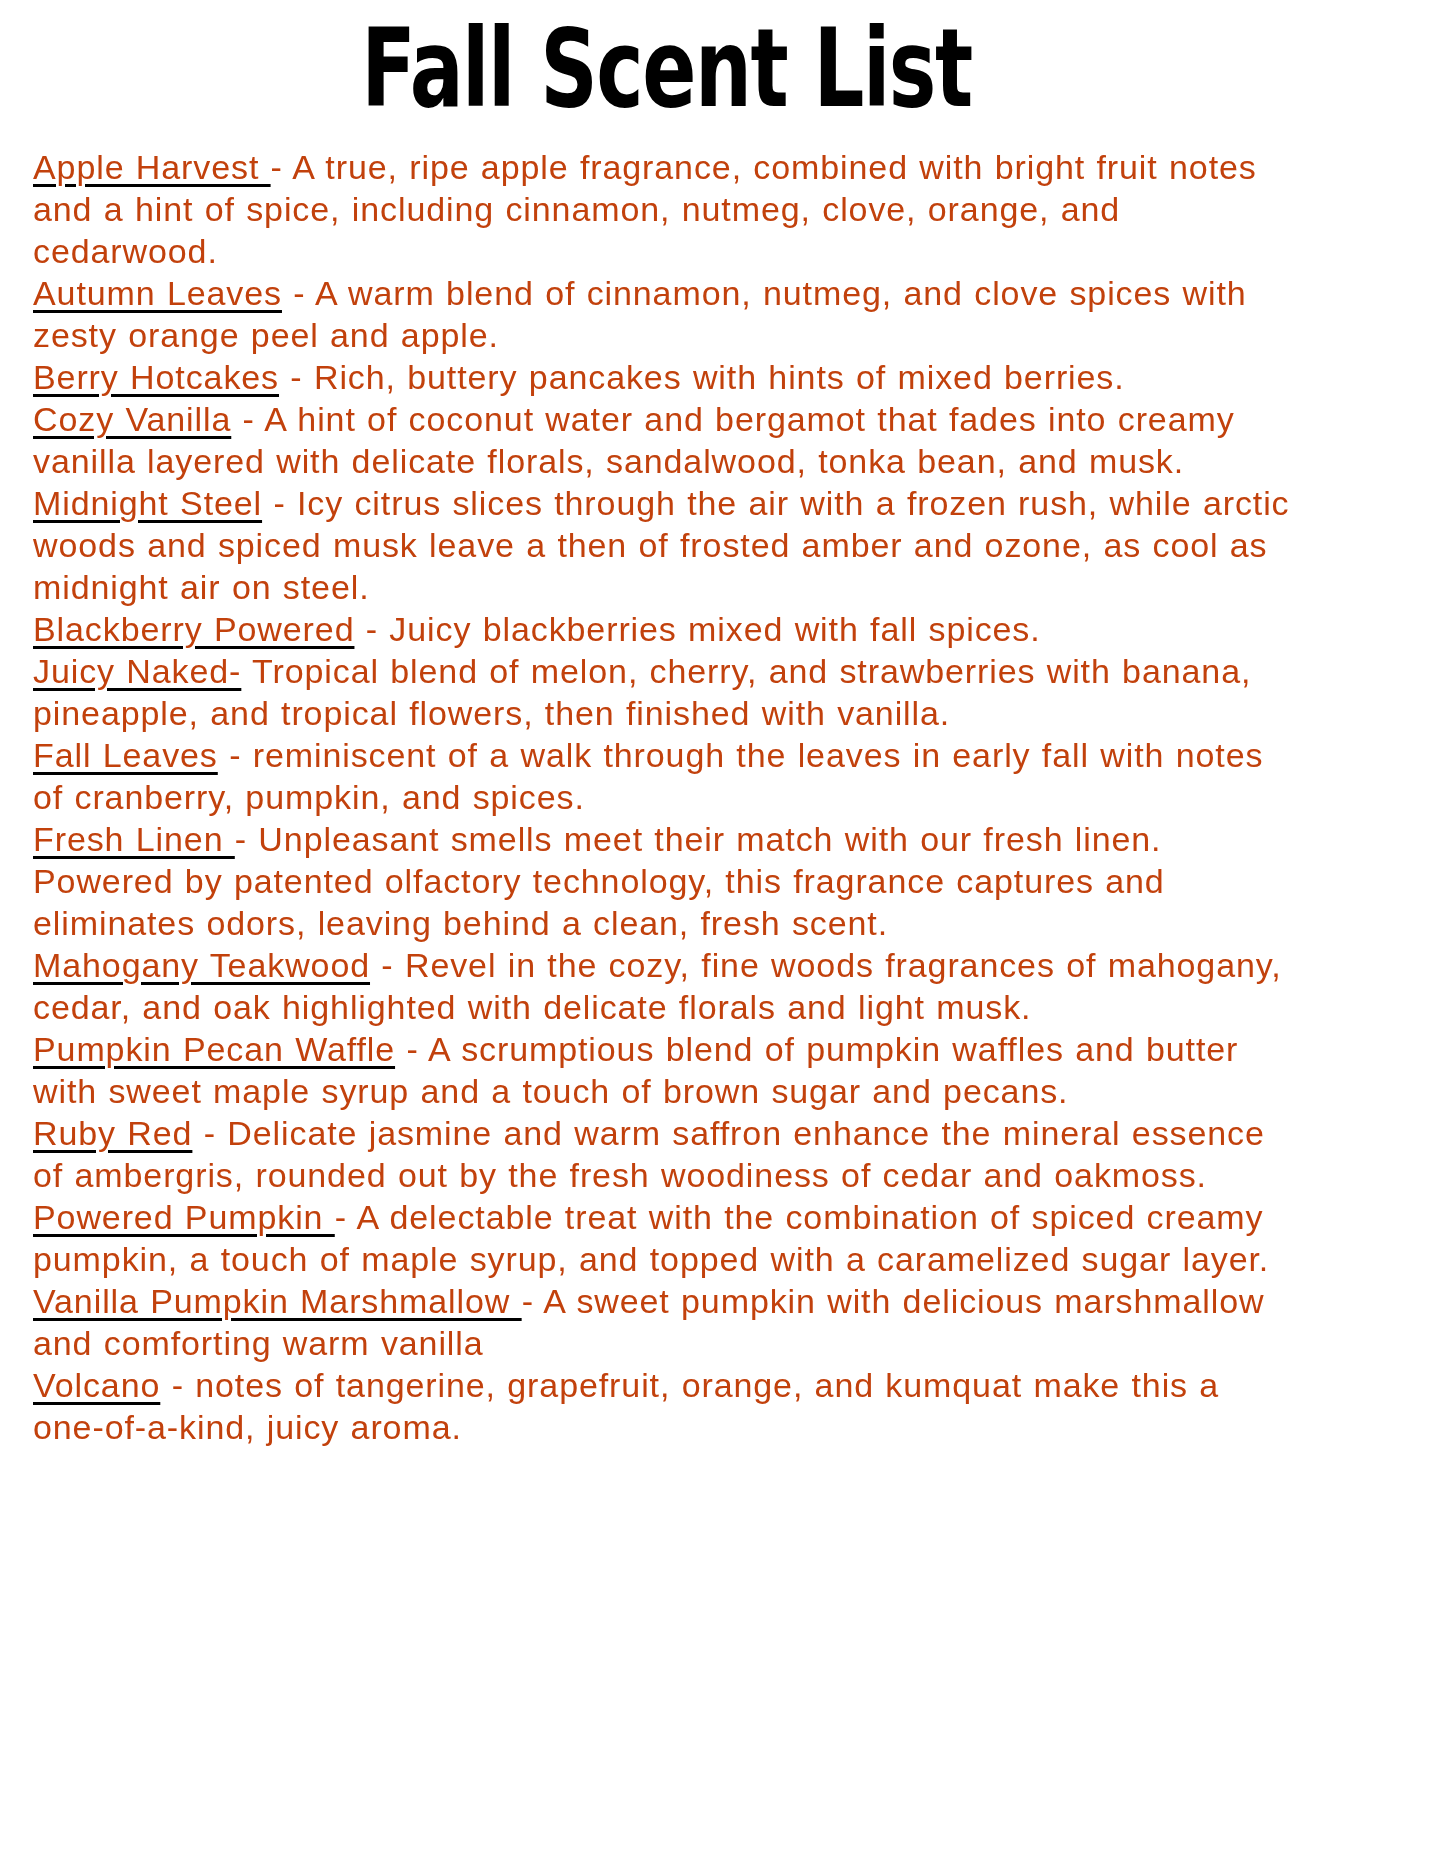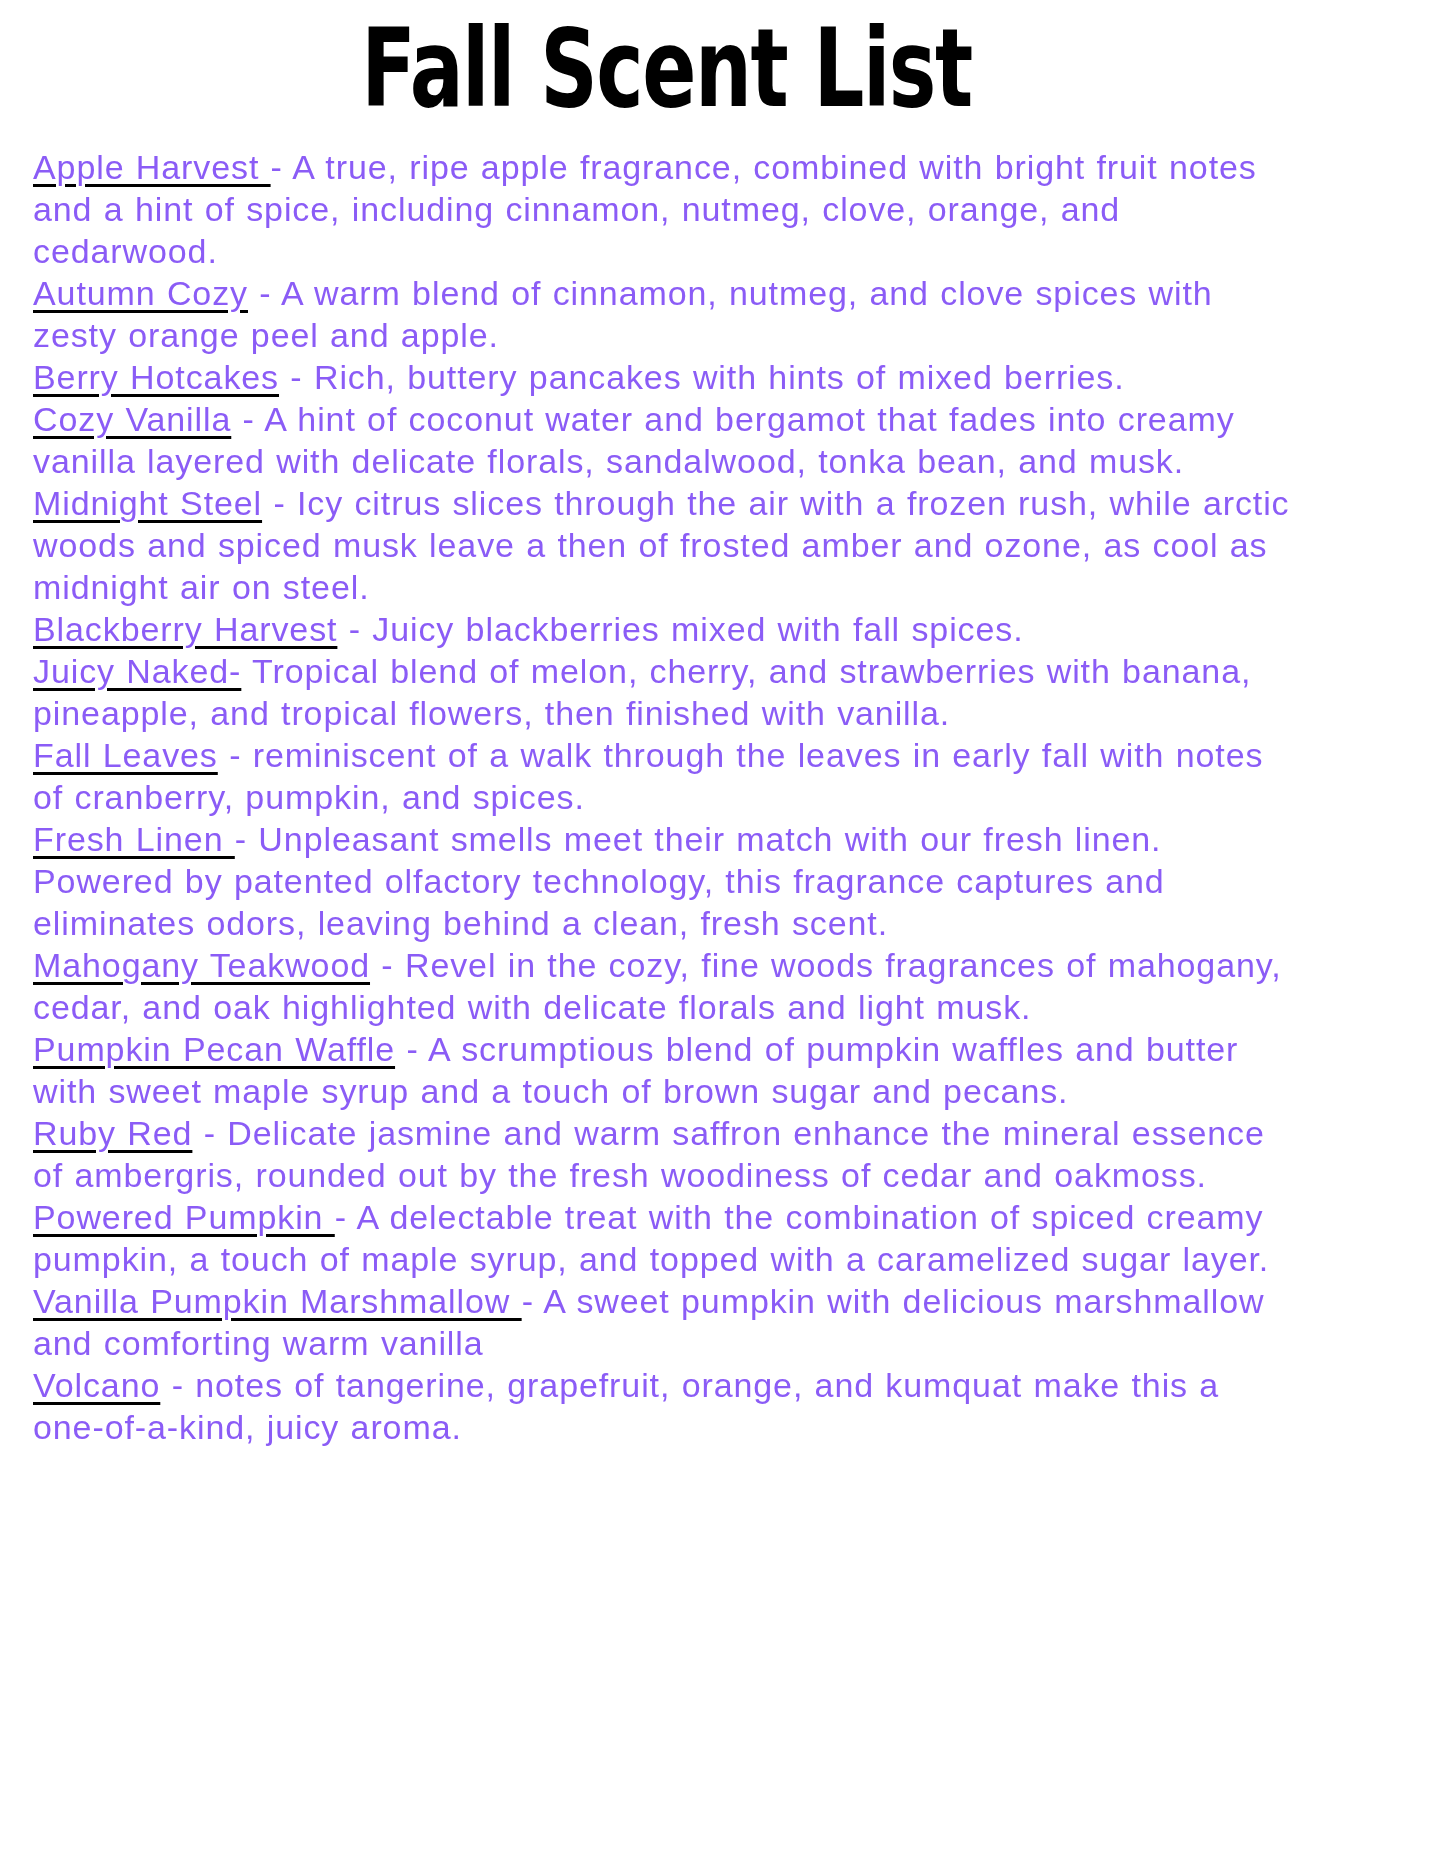--- a/index.html
+++ b/index.html
@@ -41,21 +41,21 @@
   .entries {
     margin-top: 14px;
     max-width: 1382px;
   }
   .entry {
     margin: 0;
     font-size: 34px;
     line-height: 42px;
     letter-spacing: 0.9px;
     word-spacing: 1px;
-    color: #8b5cf6;
+    color: #c2410c;
   }
   .scent-name {
     white-space: pre; 
     text-decoration: underline;
     text-decoration-thickness: 3px;
     text-underline-offset: 5px;
     text-decoration-color: #000000;
   }
   .scent-desc {
     text-decoration: none;
@@ -63,25 +63,25 @@
 </style>
 </head>
 <body>
 
 <div class="page">
 
   <h1 class="doc-title"><span class="title-inner">Fall Scent List</span></h1>
 
   <div class="entries">
     <p class="entry"><span class="scent-name">Apple Harvest </span><span class="scent-desc">- A true, ripe apple fragrance, combined with bright fruit notes and a hint of spice, including cinnamon, nutmeg, clove, orange, and cedarwood.</span></p>
-    <p class="entry"><span class="scent-name">Autumn Cozy</span><span class="scent-desc"> - A warm blend of cinnamon, nutmeg, and clove spices with zesty orange peel and apple.</span></p>
+    <p class="entry"><span class="scent-name">Autumn Leaves</span><span class="scent-desc"> - A warm blend of cinnamon, nutmeg, and clove spices with zesty orange peel and apple.</span></p>
     <p class="entry"><span class="scent-name">Berry Hotcakes</span><span class="scent-desc"> - Rich, buttery pancakes with hints of mixed berries.</span></p>
     <p class="entry"><span class="scent-name">Cozy Vanilla</span><span class="scent-desc"> - A hint of coconut water and bergamot that fades into creamy vanilla layered with delicate florals, sandalwood, tonka bean, and musk.</span></p>
     <p class="entry"><span class="scent-name">Midnight Steel</span><span class="scent-desc"> - Icy citrus slices through the air with a frozen rush, while arctic woods and spiced musk leave a then of frosted amber and ozone, as cool as midnight air on steel.</span></p>
-    <p class="entry"><span class="scent-name">Blackberry Harvest</span><span class="scent-desc"> - Juicy blackberries mixed with fall spices.</span></p>
+    <p class="entry"><span class="scent-name">Blackberry Powered</span><span class="scent-desc"> - Juicy blackberries mixed with fall spices.</span></p>
     <p class="entry"><span class="scent-name">Juicy Naked-</span><span class="scent-desc"> Tropical blend of melon, cherry, and strawberries with banana, pineapple, and tropical flowers, then finished with vanilla.</span></p>
     <p class="entry"><span class="scent-name">Fall Leaves</span><span class="scent-desc"> - reminiscent of a walk through the leaves in early fall with notes of cranberry, pumpkin, and spices.</span></p>
     <p class="entry"><span class="scent-name">Fresh Linen </span><span class="scent-desc">- Unpleasant smells meet their match with our fresh linen. Powered by patented olfactory technology, this fragrance captures and eliminates odors, leaving behind a clean, fresh scent.</span></p>
     <p class="entry"><span class="scent-name">Mahogany Teakwood</span><span class="scent-desc"> - Revel in the cozy, fine woods fragrances of mahogany, cedar, and oak highlighted with delicate florals and light musk.</span></p>
     <p class="entry"><span class="scent-name">Pumpkin Pecan Waffle</span><span class="scent-desc"> - A scrumptious blend of pumpkin waffles and butter with sweet maple syrup and a touch of brown sugar and pecans.</span></p>
     <p class="entry"><span class="scent-name">Ruby Red</span><span class="scent-desc"> - Delicate jasmine and warm saffron enhance the mineral essence of ambergris, rounded out by the fresh woodiness of cedar and oakmoss.</span></p>
     <p class="entry"><span class="scent-name">Powered Pumpkin </span><span class="scent-desc">- A delectable treat with the combination of spiced creamy pumpkin, a touch of maple syrup, and topped with a caramelized sugar layer.</span></p>
     <p class="entry"><span class="scent-name">Vanilla Pumpkin Marshmallow </span><span class="scent-desc">- A sweet pumpkin with delicious marshmallow and comforting warm vanilla</span></p>
     <p class="entry"><span class="scent-name">Volcano</span><span class="scent-desc"> - notes of tangerine, grapefruit, orange, and kumquat make this a one-of-a-kind, juicy aroma.</span></p>
   </div>

